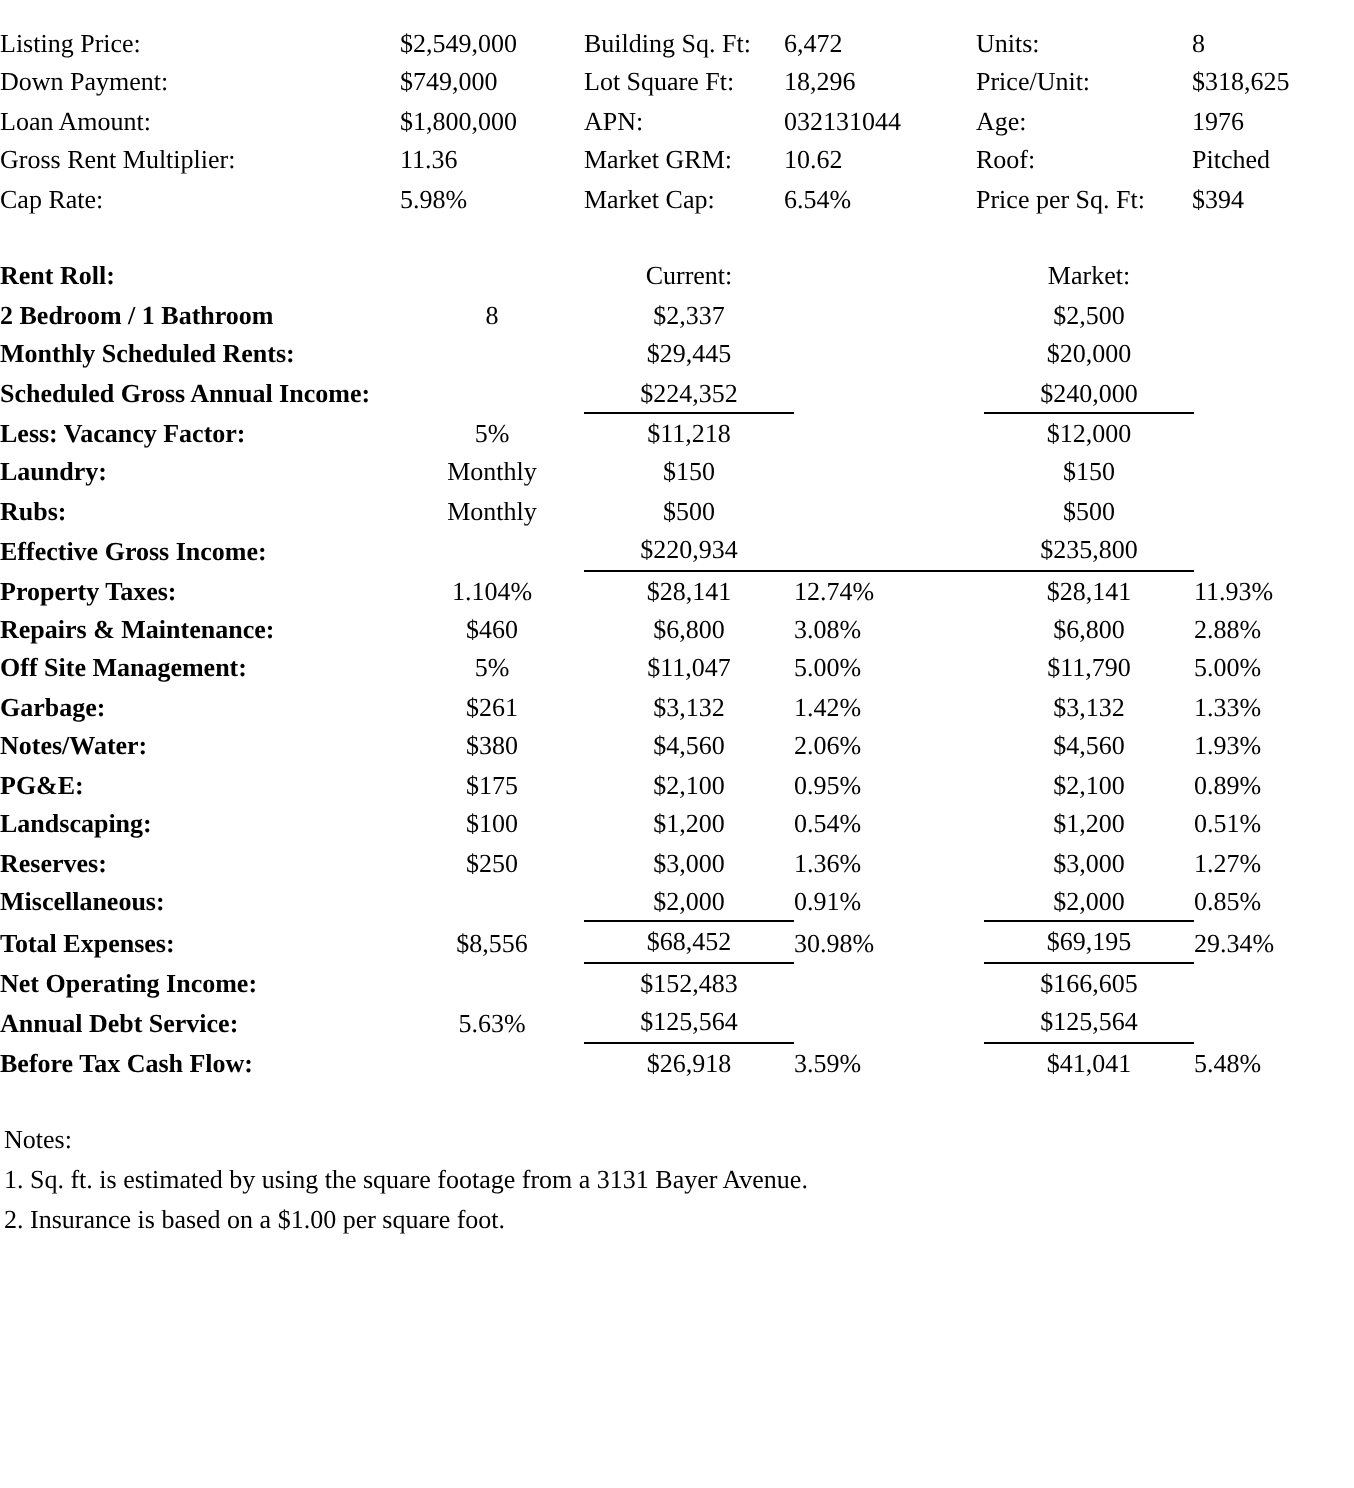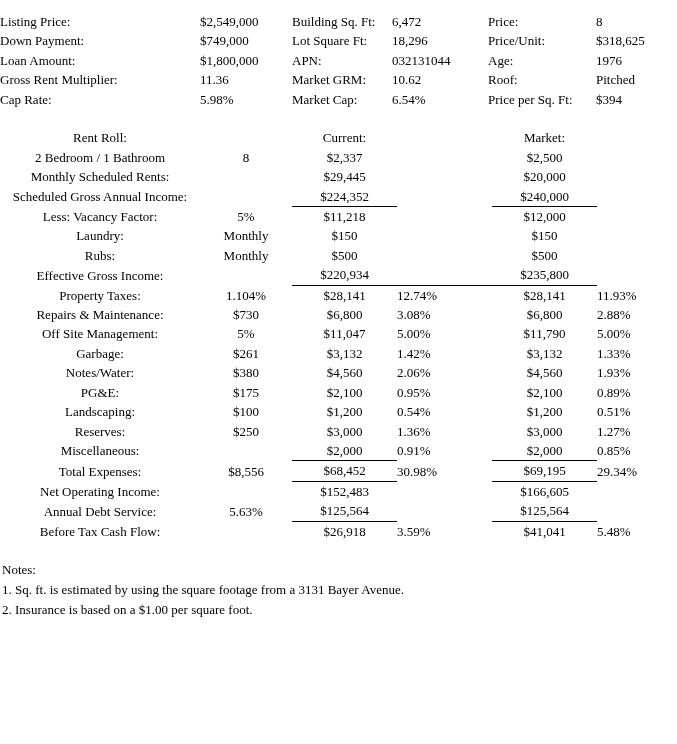--- a/index.html
+++ b/index.html
@@ -39,21 +39,21 @@
   }
 
   
   col.c-label  { width: 200px; }
   col.c-assum  { width: 92px;  }
   col.c-cur    { width: 105px; }
   col.c-curpct { width: 95px;  }
   col.c-mkt    { width: 105px; }
   col.c-mktpct { width: 80px;  }
 
-  .lbl      { text-align: center;   padding-left: 2px; }
+  .lbl      { text-align: left;   padding-left: 2px; font-weight: bold; }
   .assum    { text-align: center; }
   .num      { text-align: center; }
   .pct      { text-align: left;  padding-right: 7px; }
 
   
   col.h-l1 { width: 200px; }
   col.h-v1 { width: 92px;  }
   col.h-l2 { width: 100px; }
   col.h-v2 { width: 96px;  }
   col.h-l3 { width: 108px; }
@@ -87,21 +87,21 @@
       <col class="h-v2">
         <col class="h-l3">
         <col class="h-v3">
     </colgroup>
     <tbody>
       <tr>
         <td class="hl">Listing Price:</td>
         <td class="hv">$2,549,000</td>
         <td class="hl">Building Sq. Ft:</td>
         <td class="hv">6,472</td>
-        <td class="hl">Price:</td>
+        <td class="hl">Units:</td>
         <td class="hv">8</td>
       </tr>
       <tr>
         <td class="hl">Down Payment:</td>
         <td class="hv">$749,000</td>
         <td class="hl">Lot Square Ft:</td>
         <td class="hv">18,296</td>
         <td class="hl">Price/Unit:</td>
         <td class="hv">$318,625</td>
       </tr>
@@ -220,21 +220,21 @@
       <tr>
         <td class="lbl">Property Taxes:</td>
         <td class="assum">1.104%</td>
         <td class="num">$28,141</td>
         <td class="pct">12.74%</td>
         <td class="num">$28,141</td>
         <td class="pct">11.93%</td>
       </tr>
       <tr>
         <td class="lbl">Repairs &amp; Maintenance:</td>
-        <td class="assum">$730</td>
+        <td class="assum">$460</td>
         <td class="num">$6,800</td>
         <td class="pct">3.08%</td>
         <td class="num">$6,800</td>
         <td class="pct">2.88%</td>
       </tr>
       <tr>
         <td class="lbl">Off Site Management:</td>
         <td class="assum">5%</td>
         <td class="num">$11,047</td>
         <td class="pct">5.00%</td>

